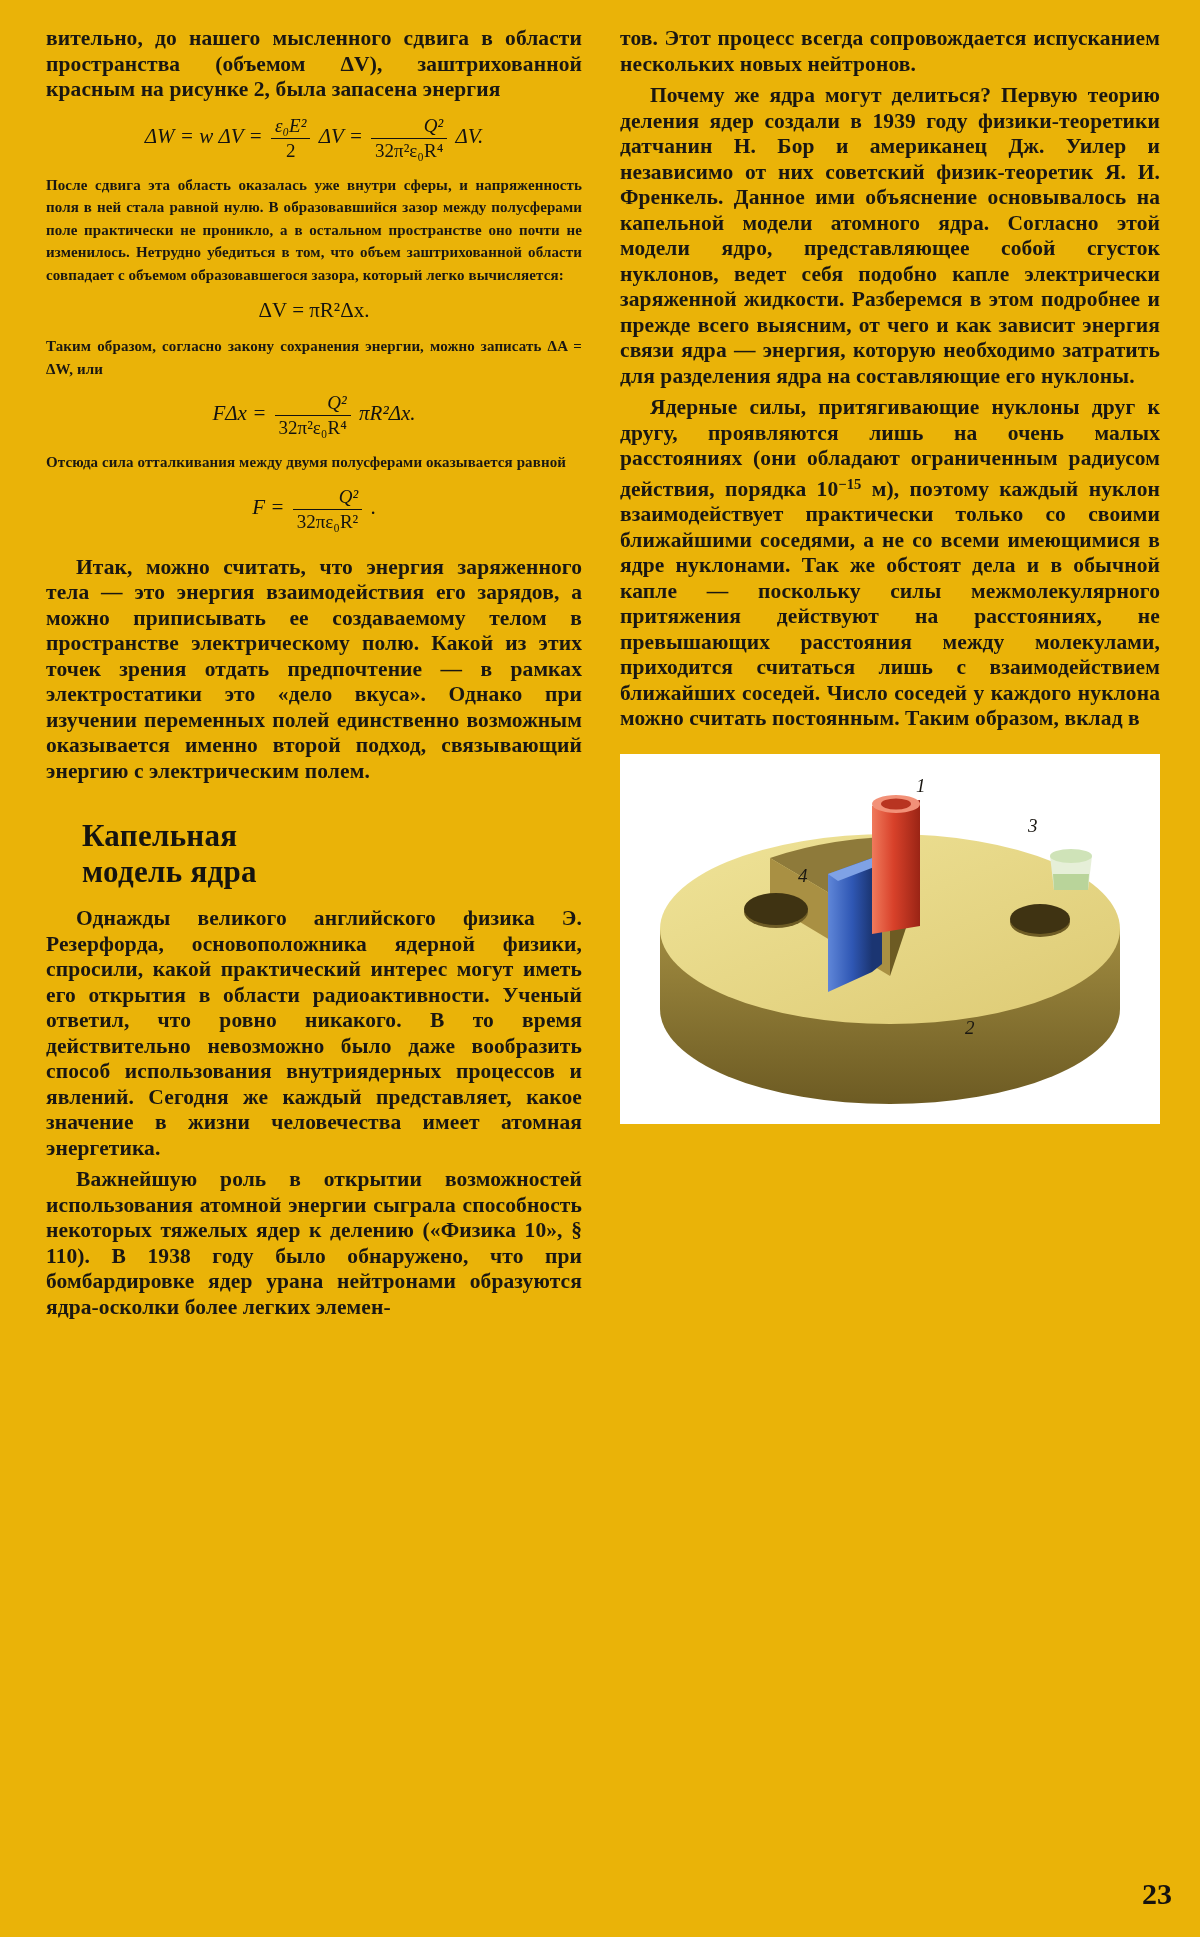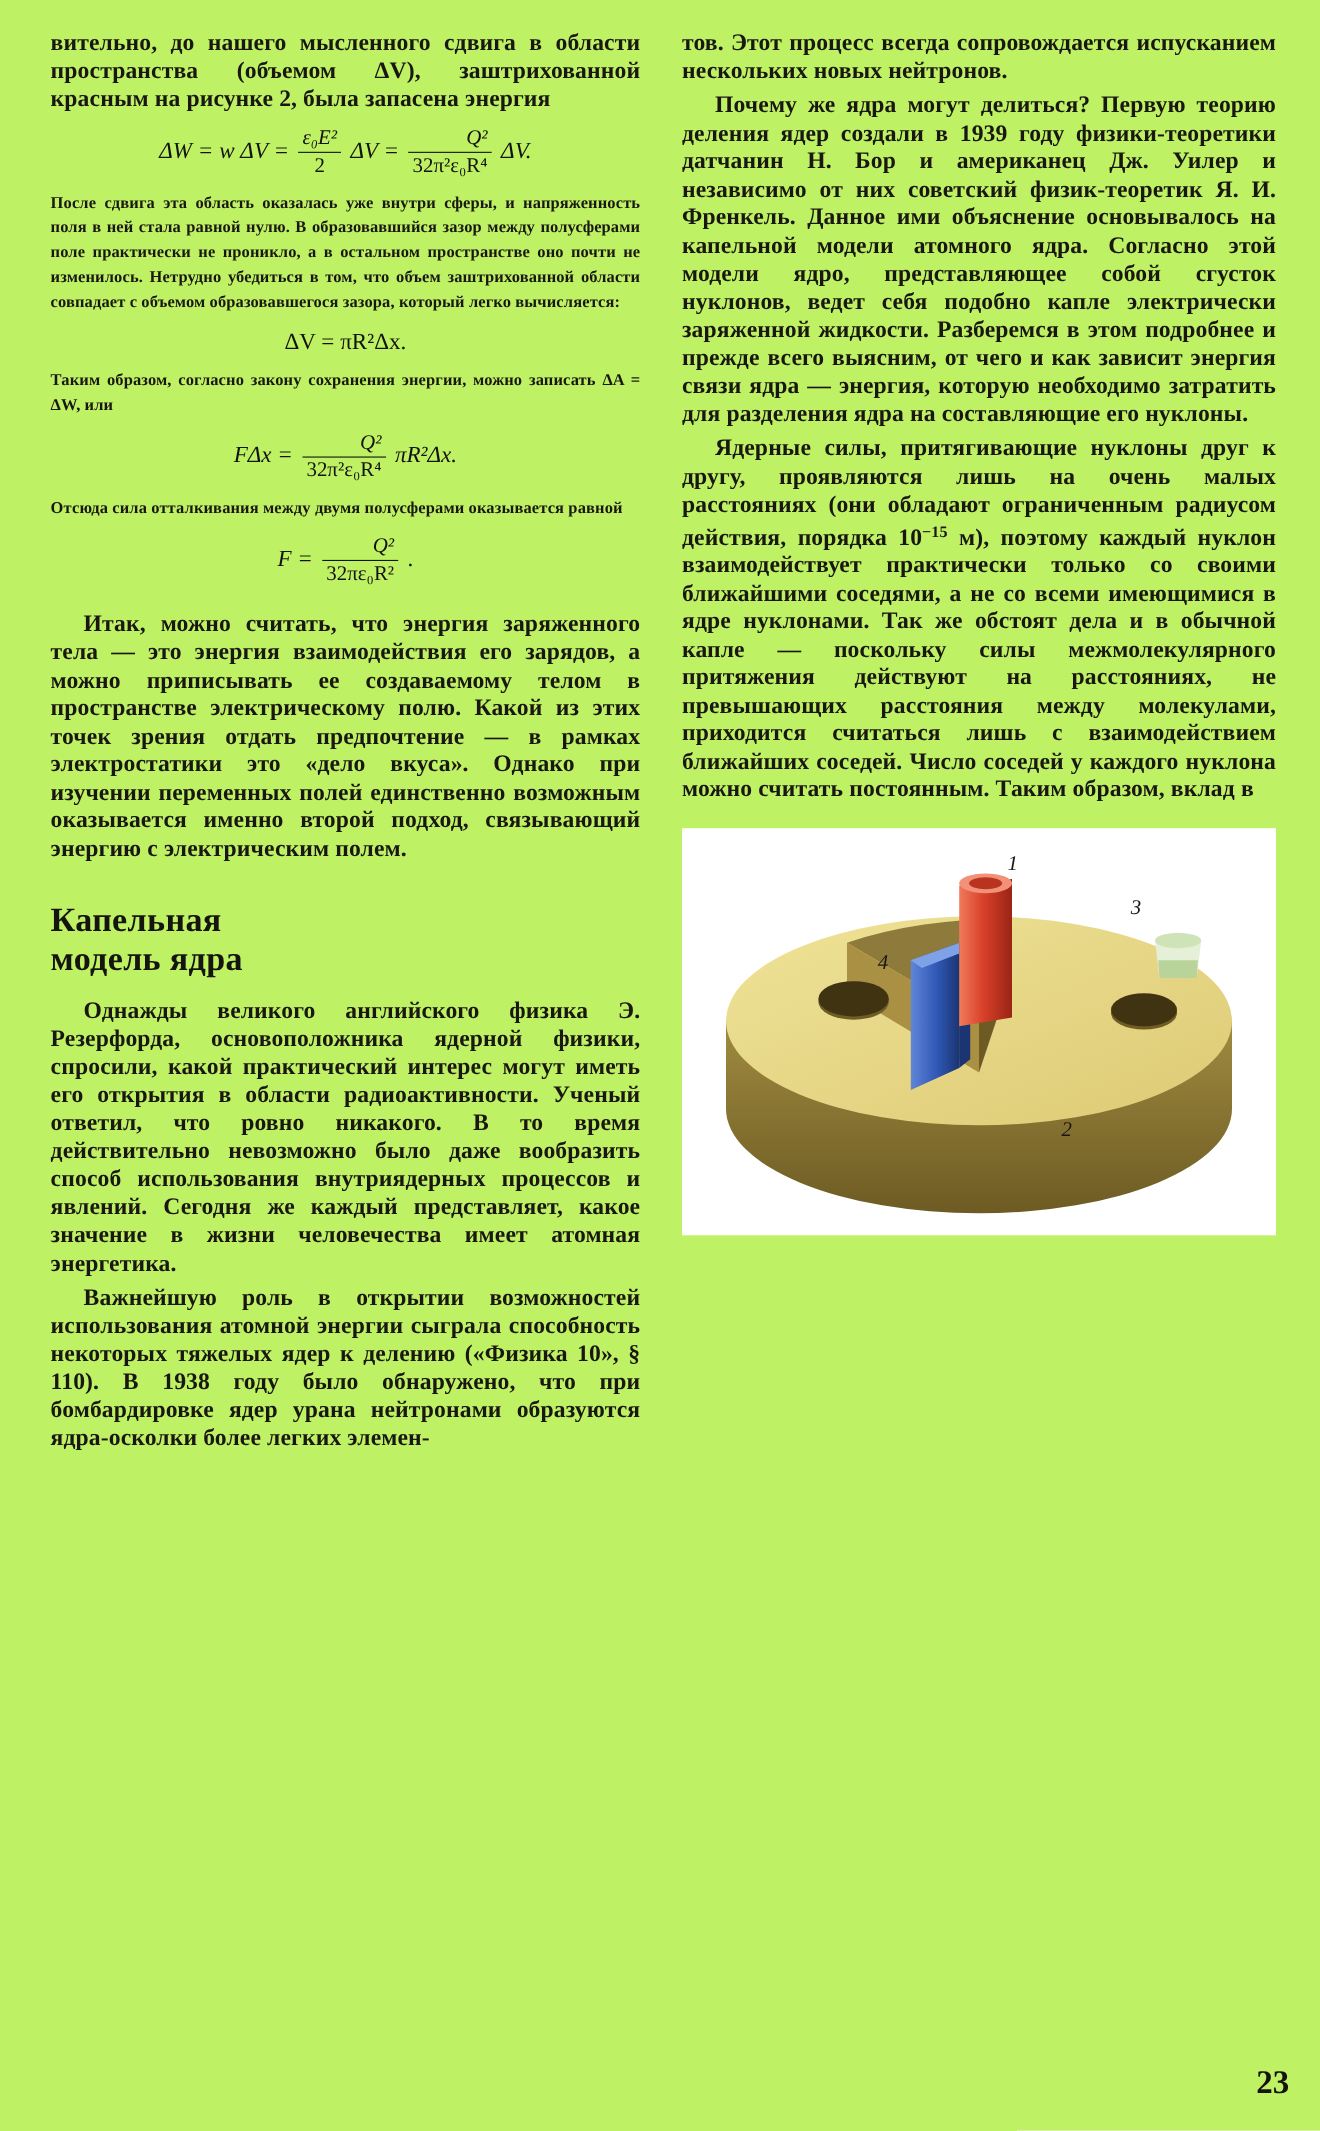--- a/index.html
+++ b/index.html
@@ -13,21 +13,21 @@
     position: relative;
     font-family: "Liberation Serif", serif;
     color: #16140f;
     background: #f6f2e8;
   }
   .page {
     position: absolute;
     left: 0; top: 0;
     width: 1200px;
     height: 1937px;
-    background: #bef264;
+    background: #eab308;
     box-sizing: border-box;
     padding: 26px 40px 20px 46px;
   }
   .columns {
     display: flex;
     gap: 38px;
     height: 1840px;
   }
   .col {
     width: 540px;
@@ -163,21 +163,21 @@
         <span class="frac">
           <span class="num it">Q²</span>
           <span class="den">32πε₀R²</span>
         </span>
         <span>.</span>
       </div>
 
       <div class="spacer10"></div>
       <p class="body indent">Итак, можно считать, что энергия заряженного тела — это энергия взаимодействия его зарядов, а можно приписывать ее создаваемому телом в пространстве электрическому полю. Какой из этих точек зрения отдать предпочтение — в рамках электростатики это «дело вкуса». Однако при изучении переменных полей единственно возможным оказывается именно второй подход, связывающий энергию с электрическим полем.</p>
 
-      <h2 class="section" style="white-space: pre-line;">Капельная
+      <h2 class="section" style="white-space: pre-line; margin-left: 36px;">Капельная
 модель ядра</h2>
 
       <p class="body indent">Однажды великого английского физика Э. Резерфорда, основоположника ядерной физики, спросили, какой практический интерес могут иметь его открытия в области радиоактивности. Ученый ответил, что ровно никакого. В то время действительно невозможно было даже вообразить способ использования внутриядерных процессов и явлений. Сегодня же каждый представляет, какое значение в жизни человечества имеет атомная энергетика.</p>
       <div class="spacer6"></div>
       <p class="body indent">Важнейшую роль в открытии возможностей использования атомной энергии сыграла способность некоторых тяжелых ядер к делению («Физика 10», § 110). В 1938 году было обнаружено, что при бомбардировке ядер урана нейтронами образуются ядра-осколки более легких элемен-</p>
     </div>
 
     <div class="col">
 
       <p class="body">тов. Этот процесс всегда сопровождается испусканием нескольких новых нейтронов.</p>

